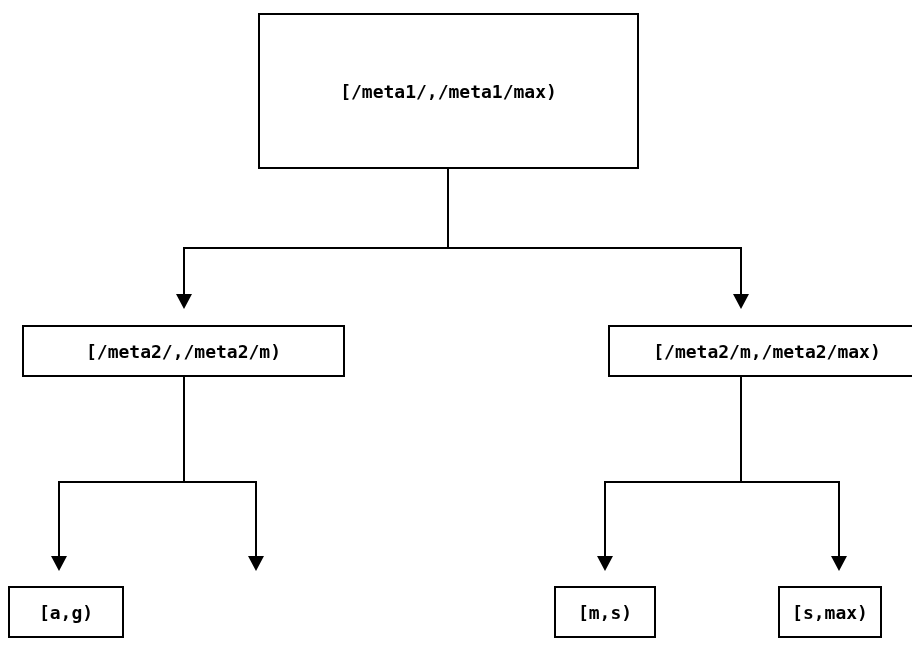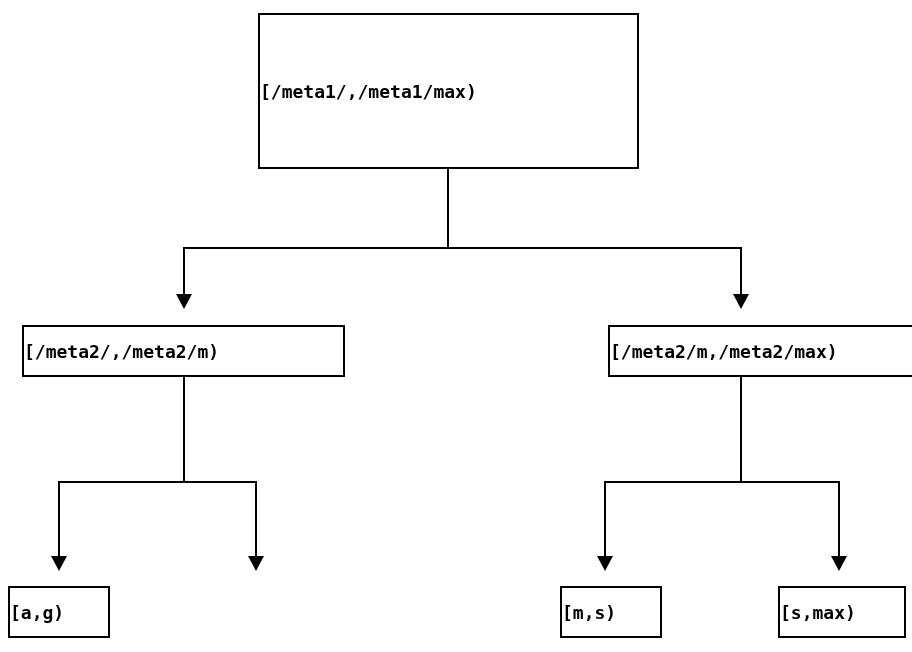--- a/index.html
+++ b/index.html
@@ -15,20 +15,21 @@
     font-family: "DejaVu Sans Mono", "Liberation Mono", monospace;
     overflow: hidden;
   }
   .node {
     position: absolute;
     box-sizing: border-box;
     border: 2px solid #000000;
     background: #ffffff;
     display: flex;
     align-items: center;
+    justify-content: center;
     font-weight: bold;
     font-size: 18px;
     letter-spacing: 0;
     color: #000000;
     white-space: nowrap;
   }
   .line {
     position: absolute;
     background: #000000;
   }
@@ -38,24 +39,24 @@
     height: 0;
     border-left: 8px solid transparent;
     border-right: 8px solid transparent;
     border-top: 15px solid #000000;
   }
 
   
   #node-root   { left: 258px; top: 13px;  width: 381px; height: 156px; }
   #node-left2  { left: 22px;  top: 325px; width: 323px; height: 52px; }
   #node-right2 { left: 608px; top: 325px; width: 318px; height: 52px; }
-  #node-ag     { left: 8px;   top: 586px; width: 102px; height: 52px; }
+  #node-ag     { left: 8px;   top: 586px; width: 116px; height: 52px; }
   #node-gm     { left: 206px; top: 586px; width: 101px; height: 52px; }
-  #node-ms     { left: 554px; top: 586px; width: 102px; height: 52px; margin-left: 6px; }
-  #node-smax   { left: 778px; top: 586px; width: 128px; height: 52px; }
+  #node-ms     { left: 554px; top: 586px; width: 102px; height: 52px; }
+  #node-smax   { left: 778px; top: 586px; width: 104px; height: 52px; }
 
   
   #stem-root    { left: 447px; top: 169px; width: 2px;   height: 80px; }
   #bar-root     { left: 183px; top: 247px; width: 559px; height: 2px; }
   #drop-root-l  { left: 183px; top: 247px; width: 2px;   height: 48px; }
   #drop-root-r  { left: 740px; top: 247px; width: 2px;   height: 48px; }
   #arrow-left2  { left: 176px; top: 294px; }
   #arrow-right2 { left: 733px; top: 294px; }
 
   

